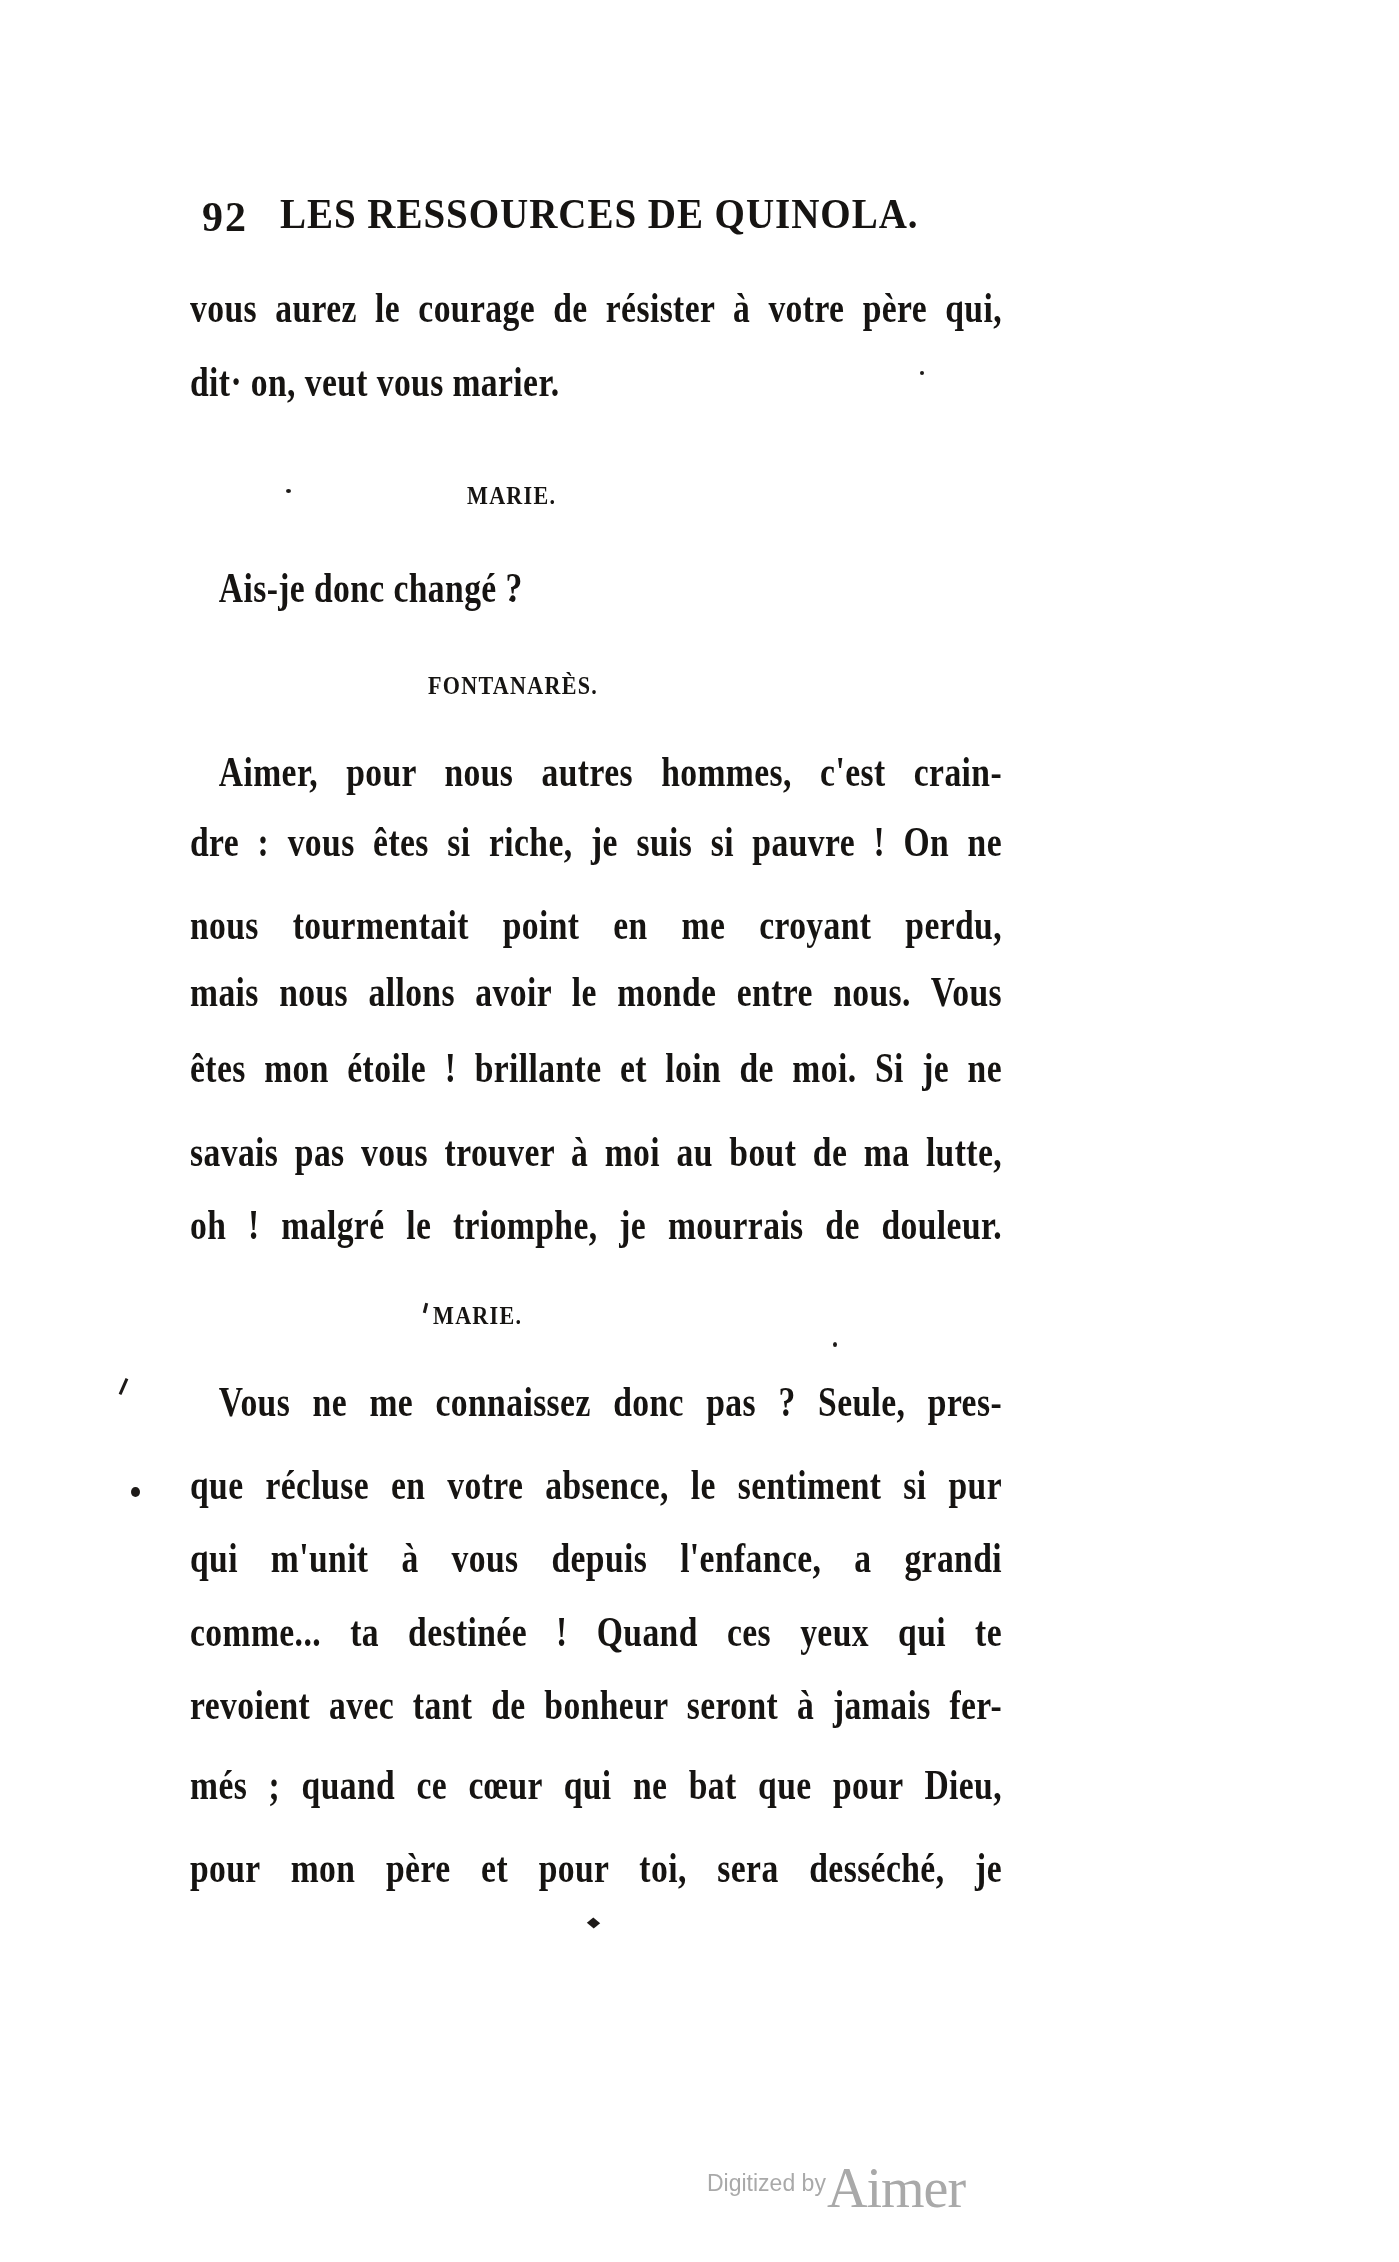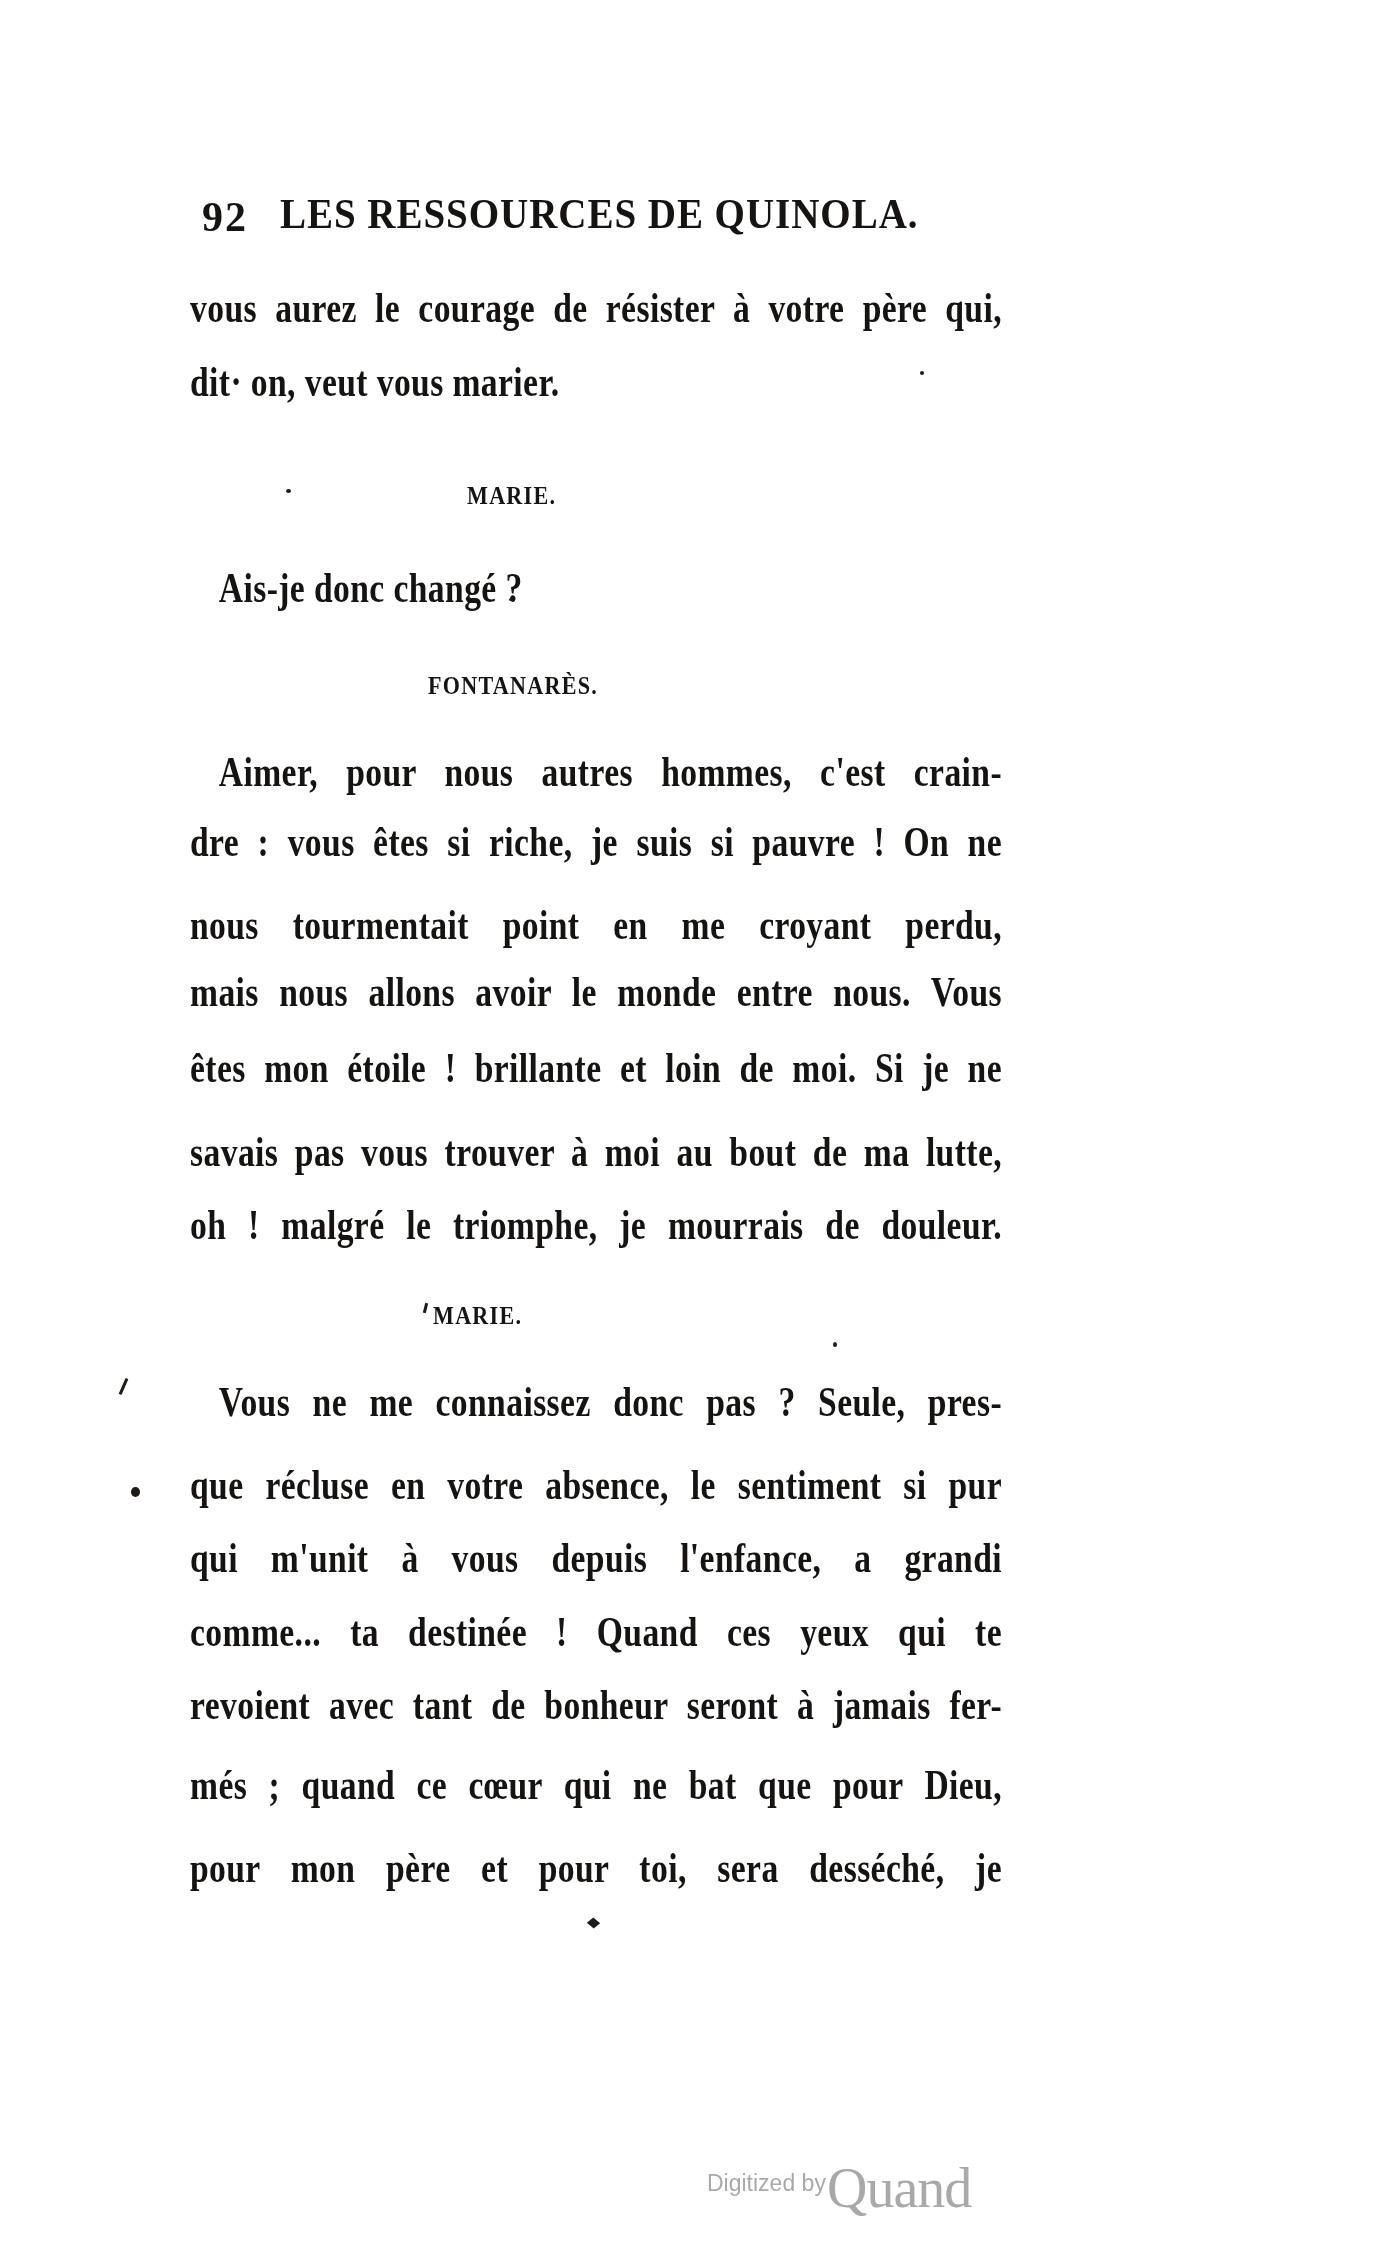--- a/index.html
+++ b/index.html
@@ -146,19 +146,19 @@
   <div class="ink-speck" style="left:131px; top:1487px; width:9px; height:10px;"></div>
   <div class="ink-stroke" style="left:424px; top:1303px; width:3px; height:10px; transform:rotate(14deg);"></div>
   <div class="ink-speck" style="left:286px; top:489px; width:5px; height:4px;"></div>
   <div class="ink-speck" style="left:509px; top:598px; width:4px; height:3px;"></div>
   <div class="ink-speck" style="left:920px; top:371px; width:4px; height:4px;"></div>
   <div class="ink-speck" style="left:833px; top:1342px; width:4px; height:5px;"></div>
   <div class="ink-stroke" style="left:589px; top:1919px; width:9px; height:8px; transform:rotate(40deg) skewX(-12deg);"></div>
 
   <div id="watermark">
     <span id="watermark-prefix">Digitized by</span>
-    <span id="watermark-brand">Quand</span>
+    <span id="watermark-brand">Aimer</span>
   </div>
 
 <div class="speaker-heading" style="left: 467px; top: 483px;">MARIE.</div>
     <div class="speaker-heading" style="left: 428px; top: 673px;">FONTANARÈS.</div>
     <div class="speaker-heading" style="left: 433px; top: 1303px;">MARIE.</div>
   </div>
 
 </body></html>

